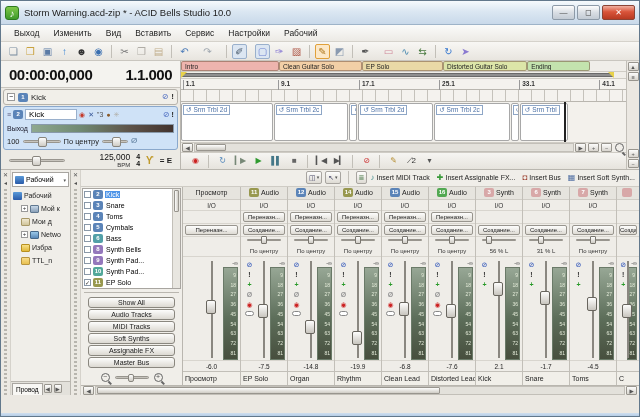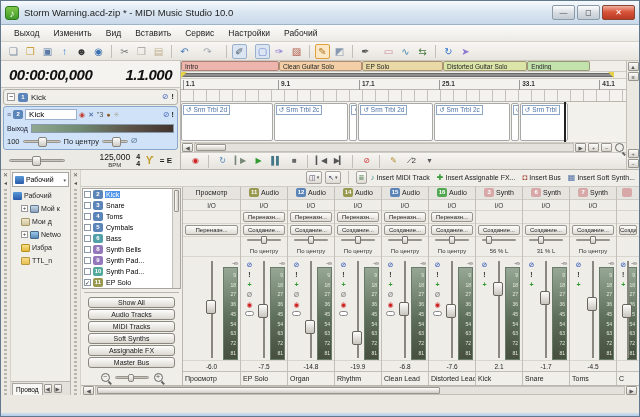--- a/index.html
+++ b/index.html
@@ -16,37 +16,37 @@
   .menu-item{font-size:8.5px;color:#222;padding:2px 7px;}
   .toolbar{position:absolute;top:41px;left:0;right:0;height:19px;background:linear-gradient(#f8f7f4,#e8e5df);border-bottom:1px solid #c9c6bf;display:flex;align-items:center;padding:0 4px;}
   .tb{width:15px;height:15px;font-size:10px;line-height:14px;text-align:center;margin:0 1px;border:1px solid transparent;border-radius:2px;position:relative;}
   .tb.press{background:#dce6f2;border-color:#9ab0cc;}
   .tb.hl{background:#fce8c8;border-color:#e0a03a;}
   .tb.hasdd{margin-right:7px;}
   .tsep{width:1px;height:13px;background:#c2bfb8;margin:0 4px;}
   
   .upper{position:absolute;top:60px;left:0;right:0;height:108px;display:flex;background:#eceae4;}
   .left-panel{width:180px;border-right:1px solid #b9b6af;display:flex;flex-direction:column;}
-  .time-row{height:27px;display:flex;align-items:center;justify-content:space-between;padding:0 8px;background:#f4f3ef;border-bottom:1px solid #c9c6bf;font-style:italic;}
+  .time-row{height:27px;display:flex;align-items:center;justify-content:space-between;padding:0 8px;background:#f4f3ef;border-bottom:1px solid #c9c6bf;}
   .bigtime{font-size:15px;font-weight:bold;color:#111;letter-spacing:-0.5px;}
   .trk-drums{height:16px;display:flex;align-items:center;background:#f1efe9;border:1px solid #b5b2ab;border-radius:3px;margin:1px 2px 0 2px;padding:0 3px;gap:3px;}
   .trk-kick{height:44px;background:#cfe2f7;border:1px solid #8aa8cc;border-radius:3px;margin:1px 2px;padding:1px 3px;display:flex;flex-direction:column;}
   .krow1{height:14px;display:flex;align-items:center;gap:2px;}
   .krow2{height:13px;display:flex;align-items:center;gap:3px;}
   .krow3{height:14px;display:flex;align-items:center;gap:3px;font-size:7.5px;color:#222;}
   .badge{min-width:10px;height:9px;border-radius:2px;color:#fff;font-size:6px;font-weight:bold;text-align:center;line-height:9px;padding:0 1px;}
   .tname{font-size:8px;color:#222;}
   .namebox{background:#fff;border:1px solid #9ab0cc;font-size:8px;padding:0 3px;height:11px;line-height:10px;width:52px;}
   .tico{font-size:8px;line-height:10px;}
   .spacer{flex:1;}
   .outgrad{flex:1;height:9px;border:1px solid #8899aa;background:linear-gradient(90deg,#8fa88f,#6f8872 35%,#5d5248 70%,#42332e);}
   .hslider{position:relative;height:3px;background:linear-gradient(#b8b5ae,#d8d5ce);border:1px solid #98958e;border-radius:2px;}
   .hthumb{position:absolute;top:-4px;width:9px;height:10px;background:linear-gradient(#fdfdfc,#cfccc5);border:1px solid #88857e;border-radius:2px;}
   .tempo-row{flex:1;display:flex;align-items:center;padding:0 8px;gap:6px;background:#eceae4;}
-  .bpmblk{text-align:center;margin-left:auto;}
+  .bpmblk{text-align:right;margin-left:auto;}
   .bpmval{font-size:8.5px;color:#111;}
   .bpmunit{font-size:6px;color:#333;}
   .sig{display:flex;flex-direction:column;align-items:center;font-size:7px;font-weight:bold;color:#111;line-height:7px;}
   .fork{color:#c09a2a;font-size:10px;font-weight:bold;}
   .keytxt{font-size:8px;font-weight:bold;color:#222;}
   
   .timeline{flex:1;display:flex;flex-direction:column;min-width:0;}
   .markers{height:11px;display:flex;background:#f0eee9;border-bottom:1px solid #cfccc5;}
   .section{height:10px;border-radius:2px;border:1px solid rgba(120,90,70,.55);font-size:6.5px;line-height:9px;padding:0 3px;color:#222;overflow:hidden;white-space:nowrap;}
   .loopbar{height:7px;position:relative;background:#f0eee9;border-bottom:1px solid #cfccc5;}
@@ -144,21 +144,21 @@
   .grip{width:10px;height:10px;background:repeating-linear-gradient(135deg,transparent 0 2px,#b0ada6 2px 3px);}
   .bottomstrip{position:absolute;bottom:0;left:0;right:0;height:3px;background:linear-gradient(#cfdff0,#b6cde6);}
 </style>
 </head>
 <body>
 
 <div class="window">
 
   <div class="titlebar">
     <span class="appicon">♪</span>
-    <span class="title-text">Storm Warning.acd-zip * - MIDI Music Studio 10.0</span>
+    <span class="title-text">Storm Warning.acd-zip * - ACID Bells Studio 10.0</span>
     <span class="winbtn">—</span>
     <span class="winbtn">◻</span>
     <span class="winbtn close">✕</span>
   </div>
 
   <div class="menubar" id="menubar">
       <span class="menu-item">Выход</span>
       <span class="menu-item">Изменить</span>
       <span class="menu-item">Вид</span>
       <span class="menu-item">Вставить</span>

